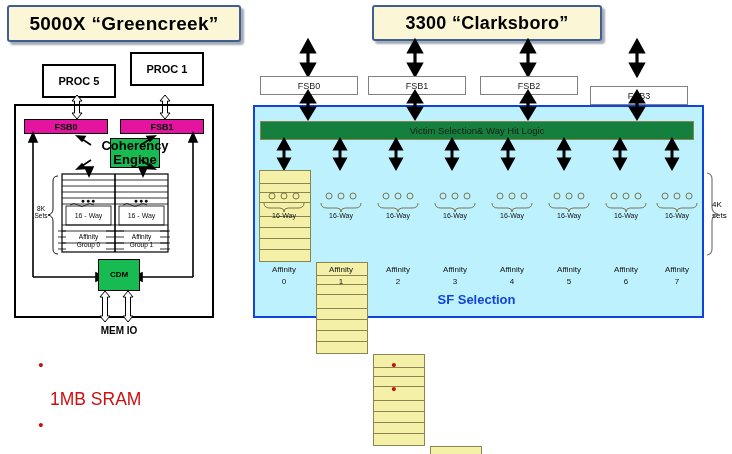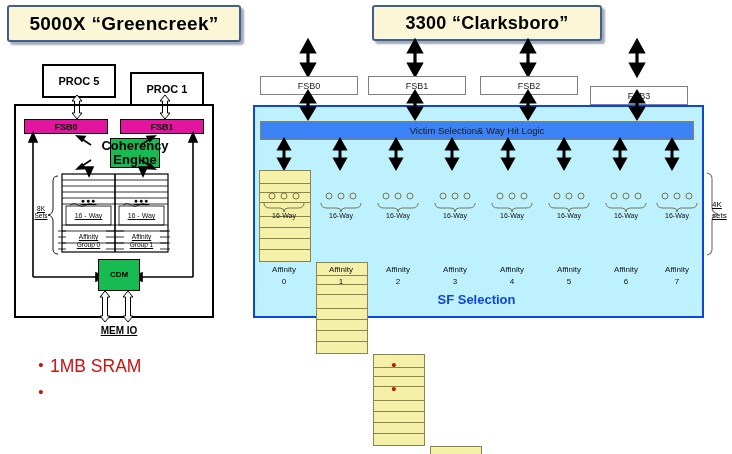--- a/index.html
+++ b/index.html
@@ -19,47 +19,47 @@
   .wbox{background:#fff;border:2px solid #000;display:flex;align-items:center;
         justify-content:center;font-weight:bold;color:#000;}
   .fsb-box{background:#fff;border:1px solid #808080;display:flex;align-items:center;
         justify-content:center;color:#222;font-size:9px;}
   .magenta{background:#e514a0;border:1px solid #000;display:flex;align-items:center;
         justify-content:center;font-weight:bold;color:#000;font-size:9px;}
   .green{background:#18ba52;border:1.5px solid #000;display:flex;align-items:center;
         justify-content:center;font-weight:bold;color:#000;text-align:center;line-height:1.05;}
   .outer-black{border:2.5px solid #000;background:transparent;}
   .blue-panel{background:#bdf1fd;border:2.5px solid #1144dd;}
-  .ylw-bar{background:#3b82f6;border:1px solid #8a8450;display:flex;align-items:center;
+  .ylw-bar{background:#15803d;border:1px solid #8a8450;display:flex;align-items:center;
         justify-content:center;color:#1a1a1a;}
   .ylw-col{background:#f4f0a8;border:1px solid #8a8450;position:relative;overflow:hidden;}
   .stripe{position:absolute;left:0;right:0;height:1px;background:#8a8450;}
   .col-label{position:absolute;text-align:center;color:#111;font-size:8px;line-height:1.15;}
 
-  .lbl{position:absolute;color:#000;text-decoration:underline;}
+  .lbl{position:absolute;color:#000;}
   .tiny{font-size:6.5px;line-height:1.1;text-align:center;}
   .ways{font-size:7px;text-align:center;color:#111;}
 
   
   .bullets{position:absolute;color:#cc1111;font-size:17.5px;font-weight:normal;}
   .brow{display:flex;align-items:flex-start;margin-bottom:5px;}
   .bdot{width:18px;flex:0 0 18px;text-align:center;font-size:15px;line-height:1.25;}
-  .btxt{line-height:1.25;}
+  .btxt{line-height:1.25;margin-top:33px;}
   .bsub{padding-left:18px;line-height:1.25;}
 
   .sf-text{position:absolute;color:#1144dd;font-weight:bold;font-size:13px;}
   svg{display:block;overflow:visible;}
 </style>
 </head>
 <body>
 
 <div class="abs title-plate" style="left:7px;top:5px;width:230px;height:33px;font-size:19px;">5000X “Greencreek”</div>
 
 <div class="abs wbox" style="left:42px;top:64px;width:70px;height:30px;font-size:11px;">PROC 5</div>
-<div class="abs wbox" style="left:130px;top:72px;width:70px;height:30px;font-size:11px;">PROC 1</div>
+<div class="abs wbox" style="left:130px;top:52px;width:70px;height:30px;font-size:11px;">PROC 1</div>
 
 <svg class="abs" style="left:0;top:0;width:732px;height:454px;pointer-events:none;">
   <g fill="#ffffff" stroke="#000" stroke-width="1">
     <polygon points="77,95 82,101 79.5,101 79.5,113 82,113 77,119 72,113 74.5,113 74.5,101 72,101"></polygon>
     <polygon points="165,95 170,101 167.5,101 167.5,113 170,113 165,119 160,113 162.5,113 162.5,101 160,101"></polygon>
   </g>
 </svg>
 
 <div class="abs outer-black" style="left:14px;top:104px;width:196px;height:210px;"></div>
 

